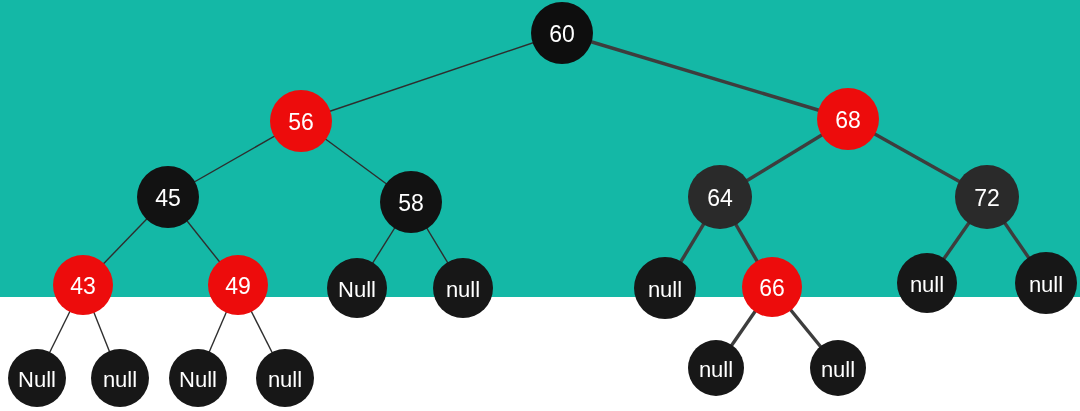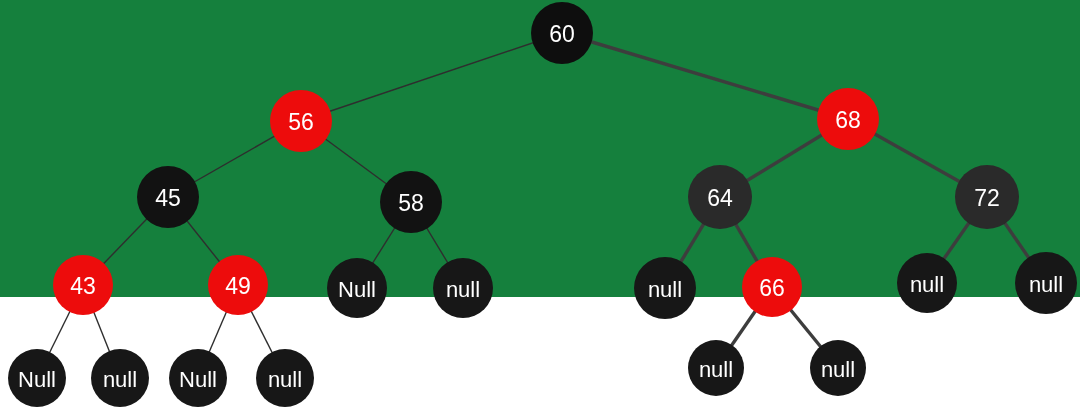--- a/index.html
+++ b/index.html
@@ -8,21 +8,21 @@
     background: #ffffff;
     width: 1080px;
     height: 411px;
     overflow: hidden;
     font-family: "Liberation Sans", sans-serif;
   }
   #diagram-wrap {
     position: relative;
     width: 1080px;
     height: 297px;
-    background: #15803d;
+    background: #14b8a6;
   }
   svg {
     display: block;
   }
   .node-label {
     font-family: "Liberation Sans", "DejaVu Sans", sans-serif;
     fill: #ffffff;
     text-anchor: middle;
     user-select: none;
   }

